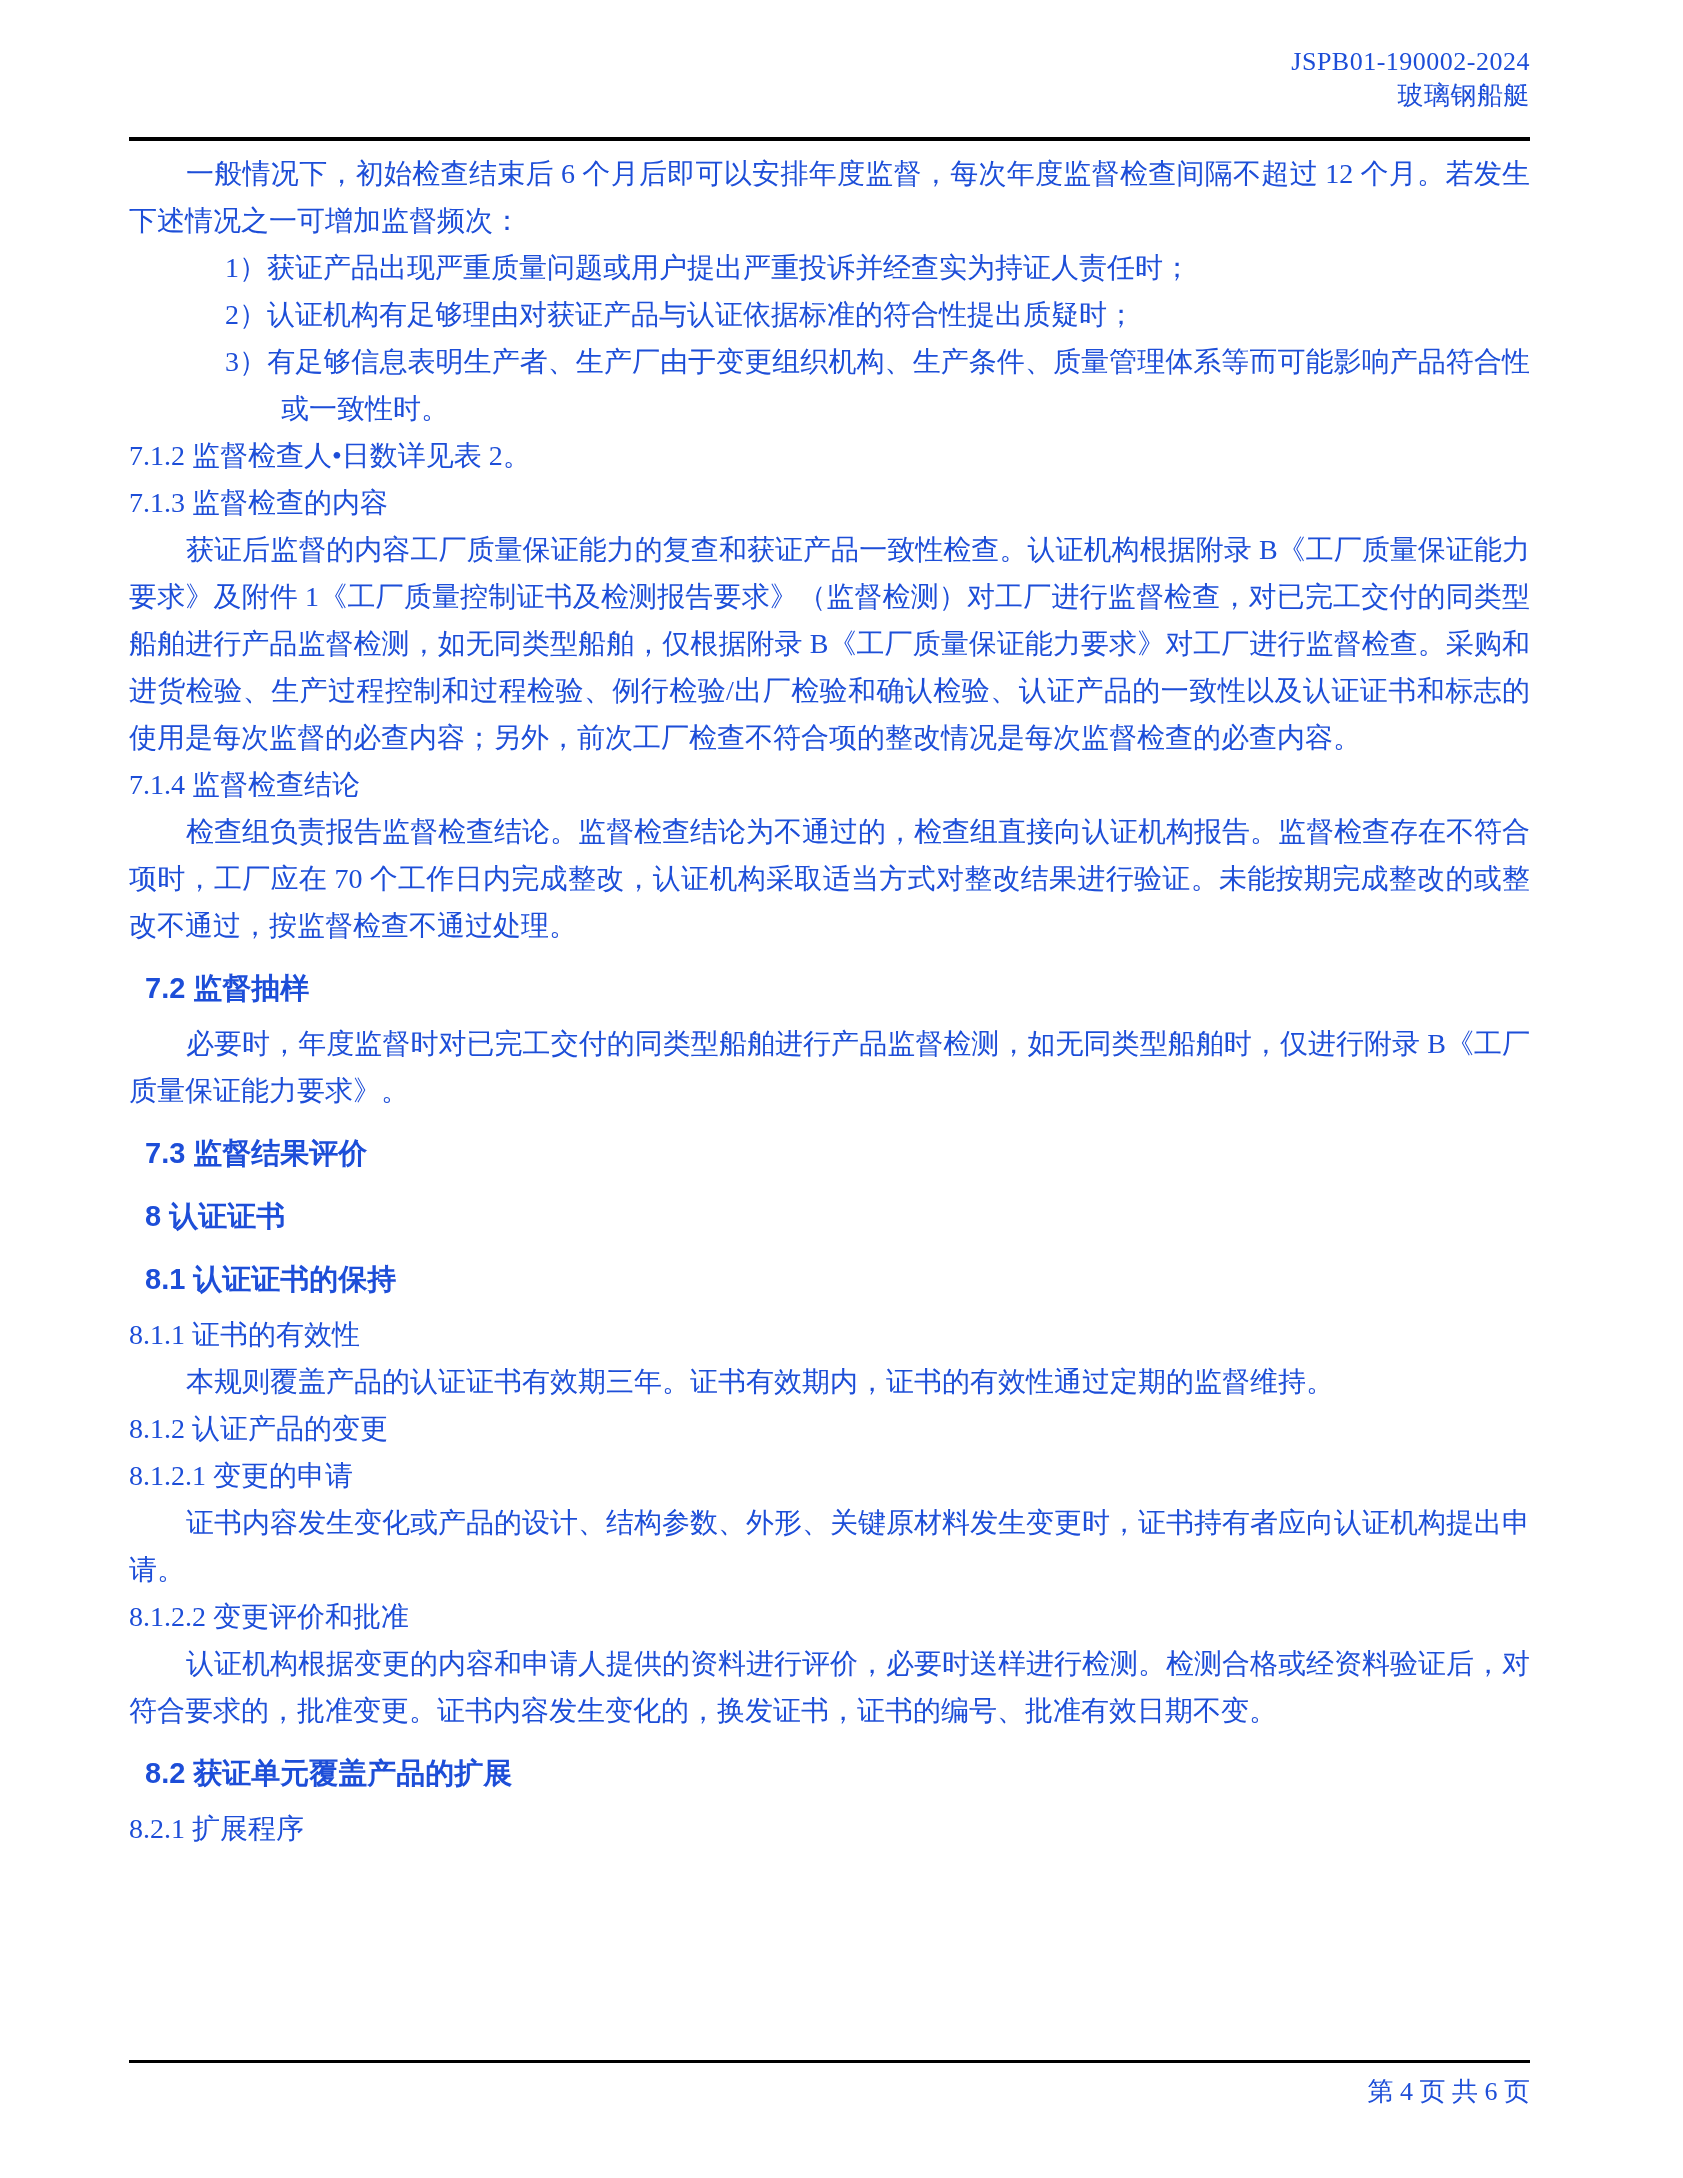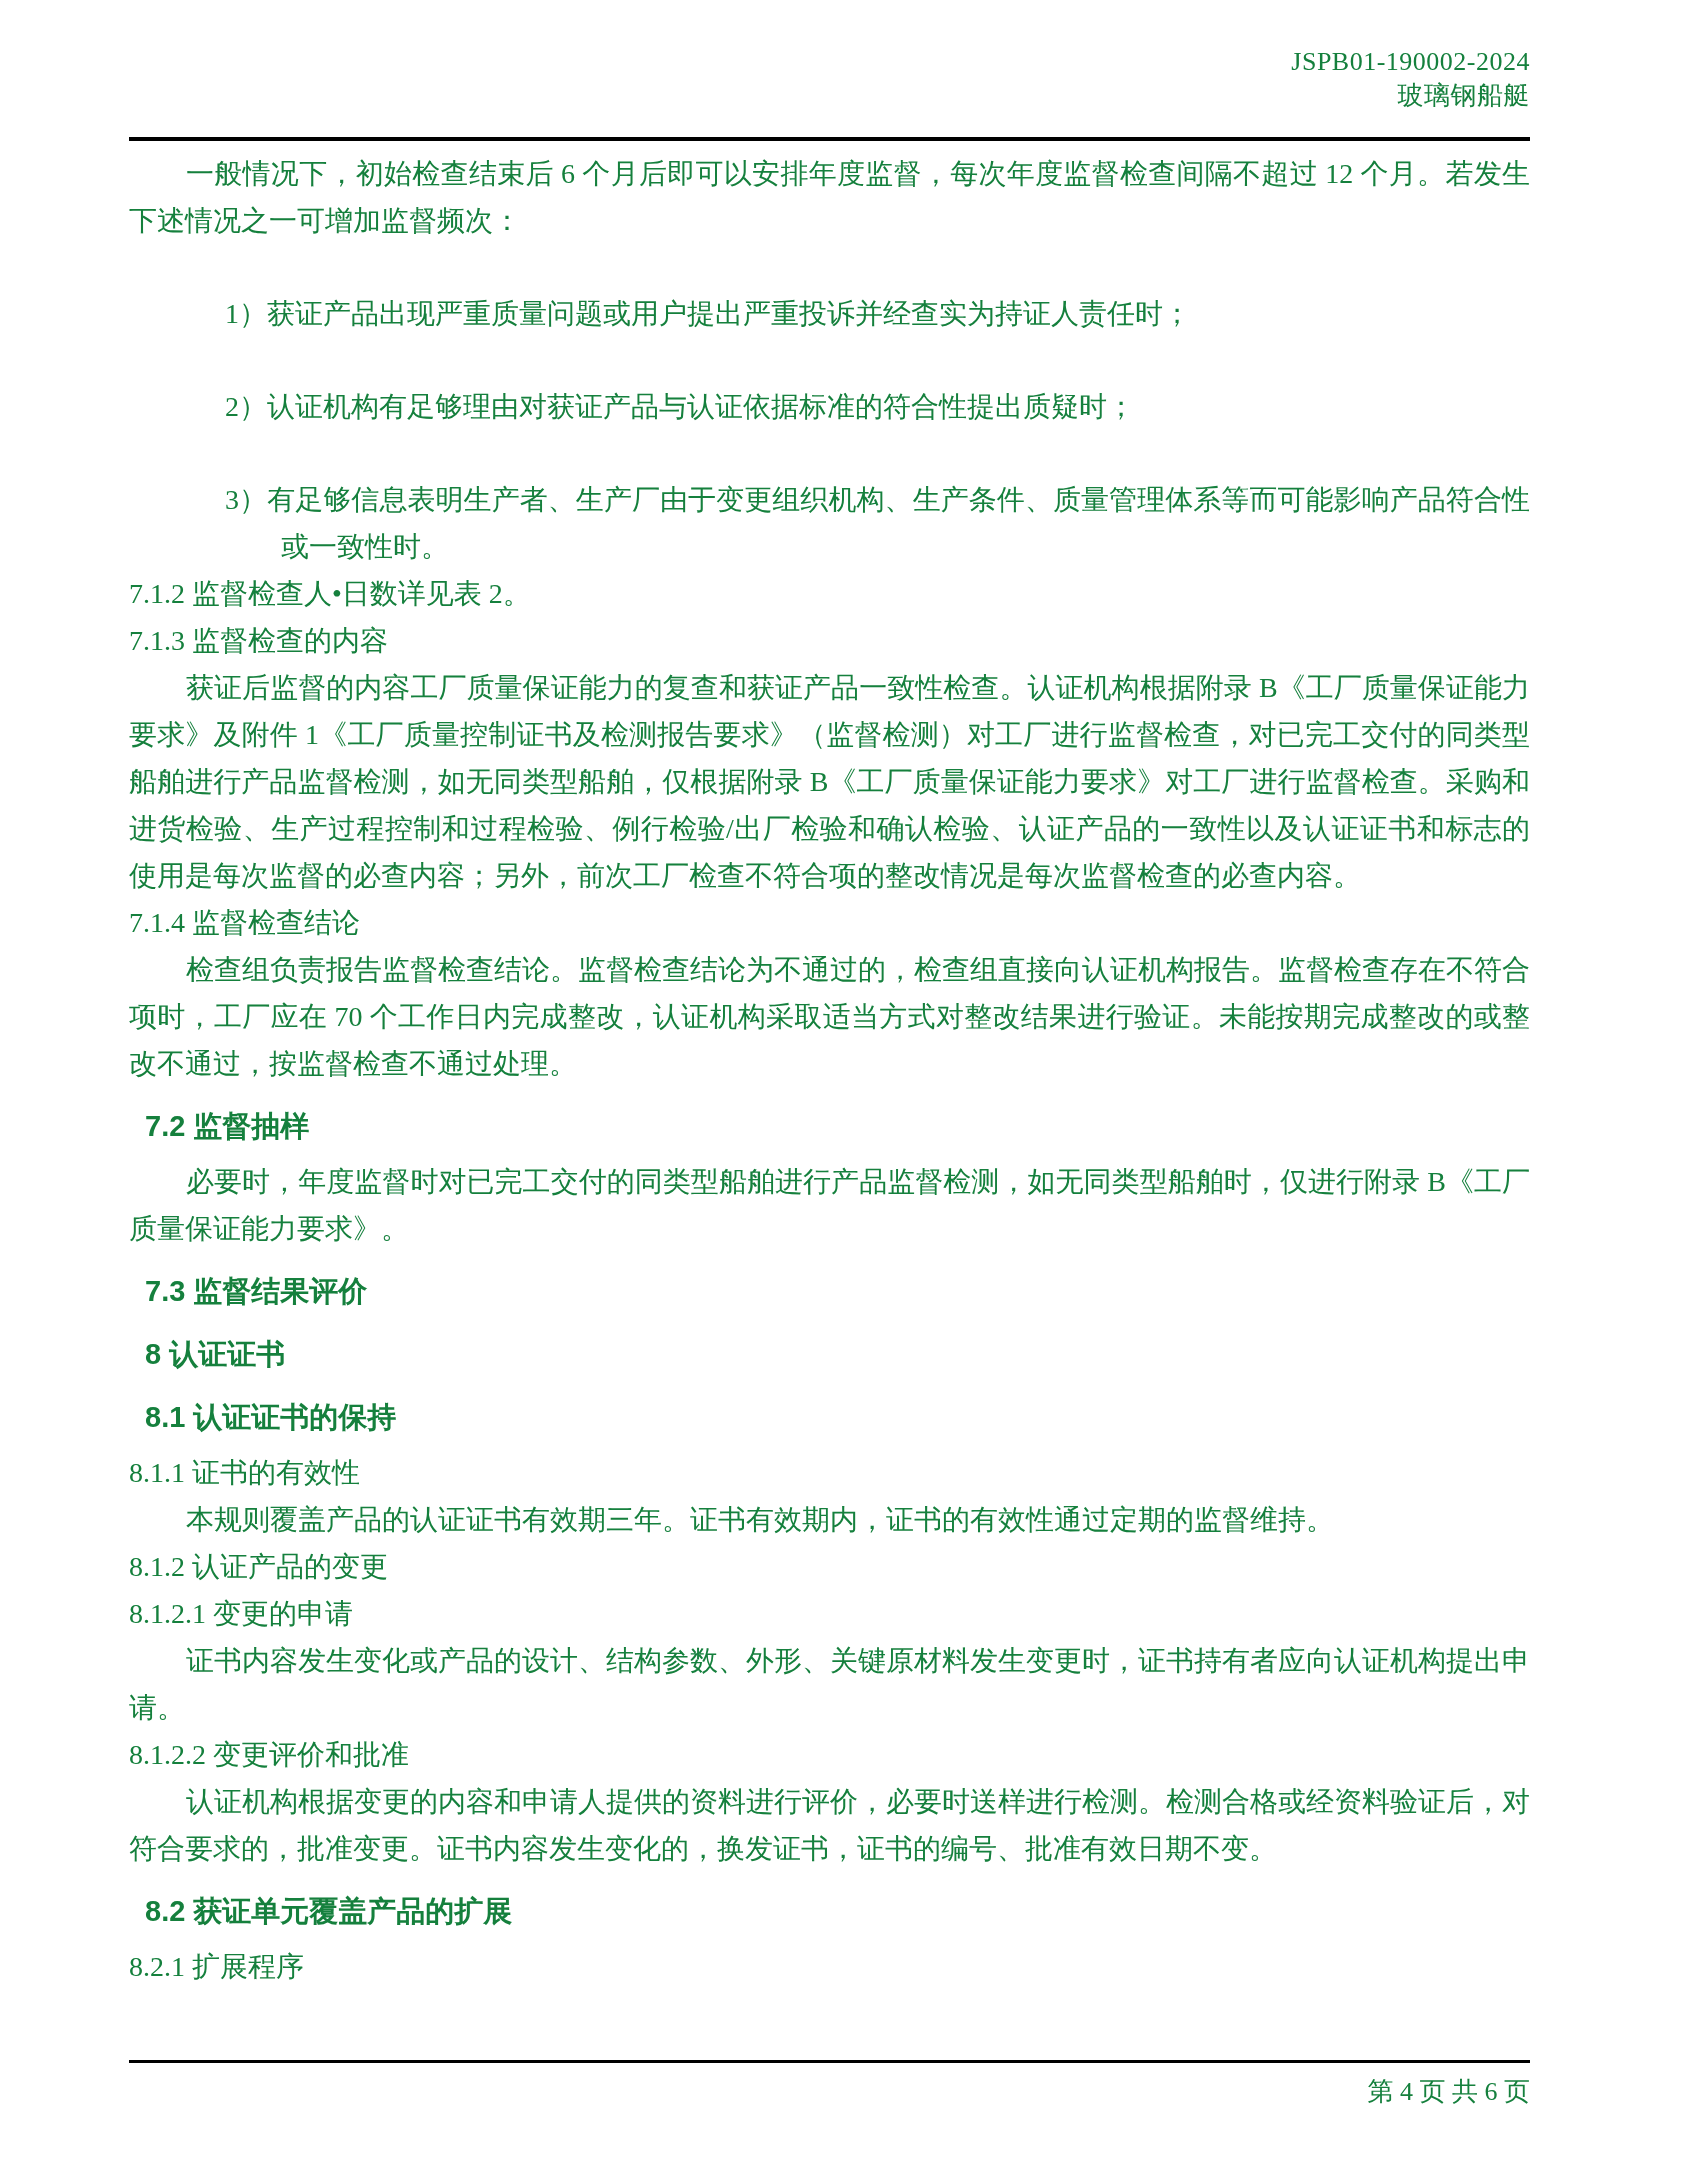--- a/index.html
+++ b/index.html
@@ -5,21 +5,21 @@
   html, body {
     margin: 0;
     padding: 0;
     background: #ffffff;
   }
   .page {
     position: relative;
     width: 1683px;
     height: 2178px;
     background: #ffffff;
-    color: #15803d;
+    color: #1d4ed8;
     font-family: "Liberation Serif", "DejaVu Serif", serif;
     overflow: hidden;
     box-sizing: border-box;
   }
   .header {
     position: absolute;
     top: 45px;
     left: 129px;
     right: 153px;
   }
@@ -42,21 +42,20 @@
     font-size: 28px;
     line-height: 47px;
     text-align: justify;
   }
   .blk { margin: 0; }
   .blk.body-para { text-indent: 57px; }
   .blk.list-item {
     margin-left: 96px;
     padding-left: 56px;
     text-indent: -56px;
-    margin-top: 46px;
   }
   .blk.sub-heading { text-indent: 0; }
   .blk.bold-heading, .blk.chapter-heading {
     font-family: "Liberation Sans", "DejaVu Sans", sans-serif;
     font-weight: bold;
     font-size: 29px;
     margin: 16px 0 8px 16px;
     text-indent: 0;
   }
   .footer {

